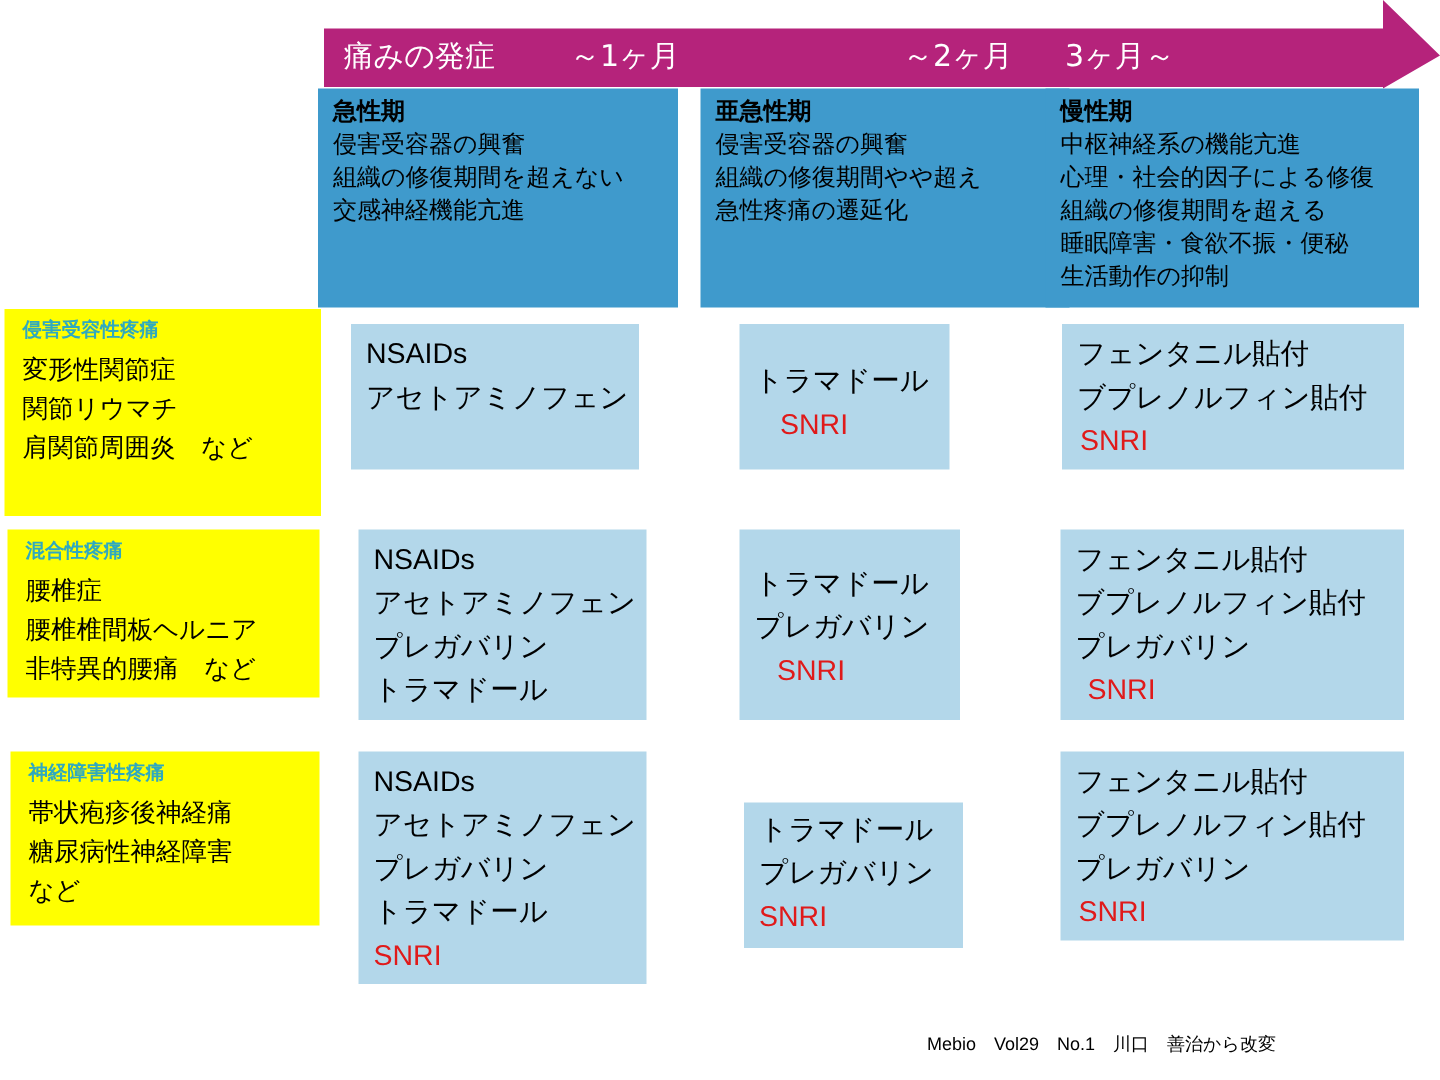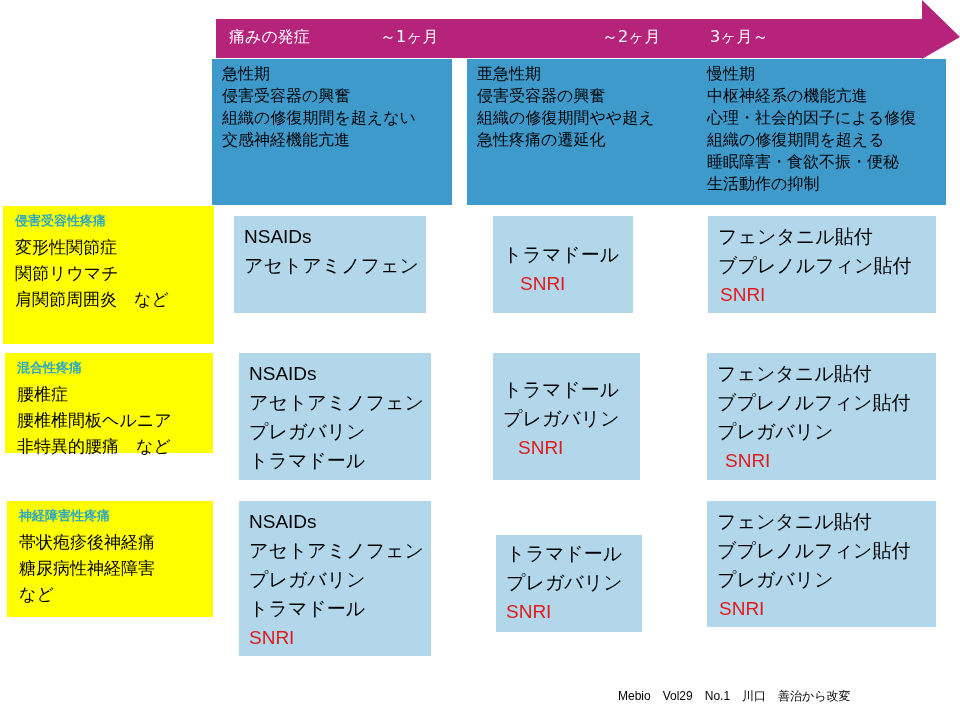--- a/index.html
+++ b/index.html
@@ -1,22 +1,22 @@
 <!DOCTYPE html>
 <html><head>
 <meta charset="utf-8">
 <style>
   html, body { margin:0; padding:0; }
   body { width:960px; height:720px; position:relative; background:#ffffff; overflow:hidden;
          font-family:"DejaVu Sans", sans-serif; }
   .abs { position:absolute; box-sizing:border-box; }
   #arrow { left:0; top:0; width:960px; height:60px; }
-  .tl { position:absolute; top:24px; color:#ffffff; font-size:16px; line-height:26px; white-space:nowrap; }
+  .tl { position:absolute; top:24px; color:#ffffff; font-size:20px; line-height:26px; white-space:nowrap; }
   .phase { background:#3f9acc; color:#000; font-size:16px; line-height:22px; padding:4px 10px; top:59px; height:146px; }
-  .phase .ttl { font-weight:normal; }
+  .phase .ttl { font-weight:bold; }
   .phase div { white-space:nowrap; }
   .cat { background:#ffff00; font-size:17px; line-height:26px; padding:2px 0 0 12px; white-space:nowrap; }
   .cat .ttl { color:#2fa9bf; font-weight:bold; font-size:13px; }
   .drug { background:#b3d7ea; color:#000; font-size:19px; line-height:29px; padding:6px 10px; white-space:nowrap;
           font-family:"Liberation Sans", sans-serif; }
   .drug .red { color:#e01a1a; }
   .drug.center { display:flex; flex-direction:column; justify-content:center; }
   #credit { left:618px; top:688px; font-size:12px; color:#000; white-space:nowrap;
             font-family:"Liberation Sans", sans-serif; }
 </style>
@@ -51,21 +51,21 @@
   <div>睡眠障害・食欲不振・便秘</div>
   <div>生活動作の抑制</div>
 </div>
 
 <div class="abs cat" style="left:3px;top:206px;width:211px;height:138px">
   <div class="ttl">侵害受容性疼痛</div>
   <div>変形性関節症</div>
   <div>関節リウマチ</div>
   <div>肩関節周囲炎　など</div>
 </div>
-<div class="abs cat" style="left:5px;top:353px;width:208px;height:100px">
+<div class="abs cat" style="left:5px;top:353px;width:208px;height:112px">
   <div class="ttl">混合性疼痛</div>
   <div>腰椎症</div>
   <div>腰椎椎間板ヘルニア</div>
   <div>非特異的腰痛　など</div>
 </div>
 <div class="abs cat" style="left:7px;top:501px;width:206px;height:116px;">
   <div class="ttl">神経障害性疼痛</div>
   <div>帯状疱疹後神経痛</div>
   <div>糖尿病性神経障害</div>
   <div>など</div>

